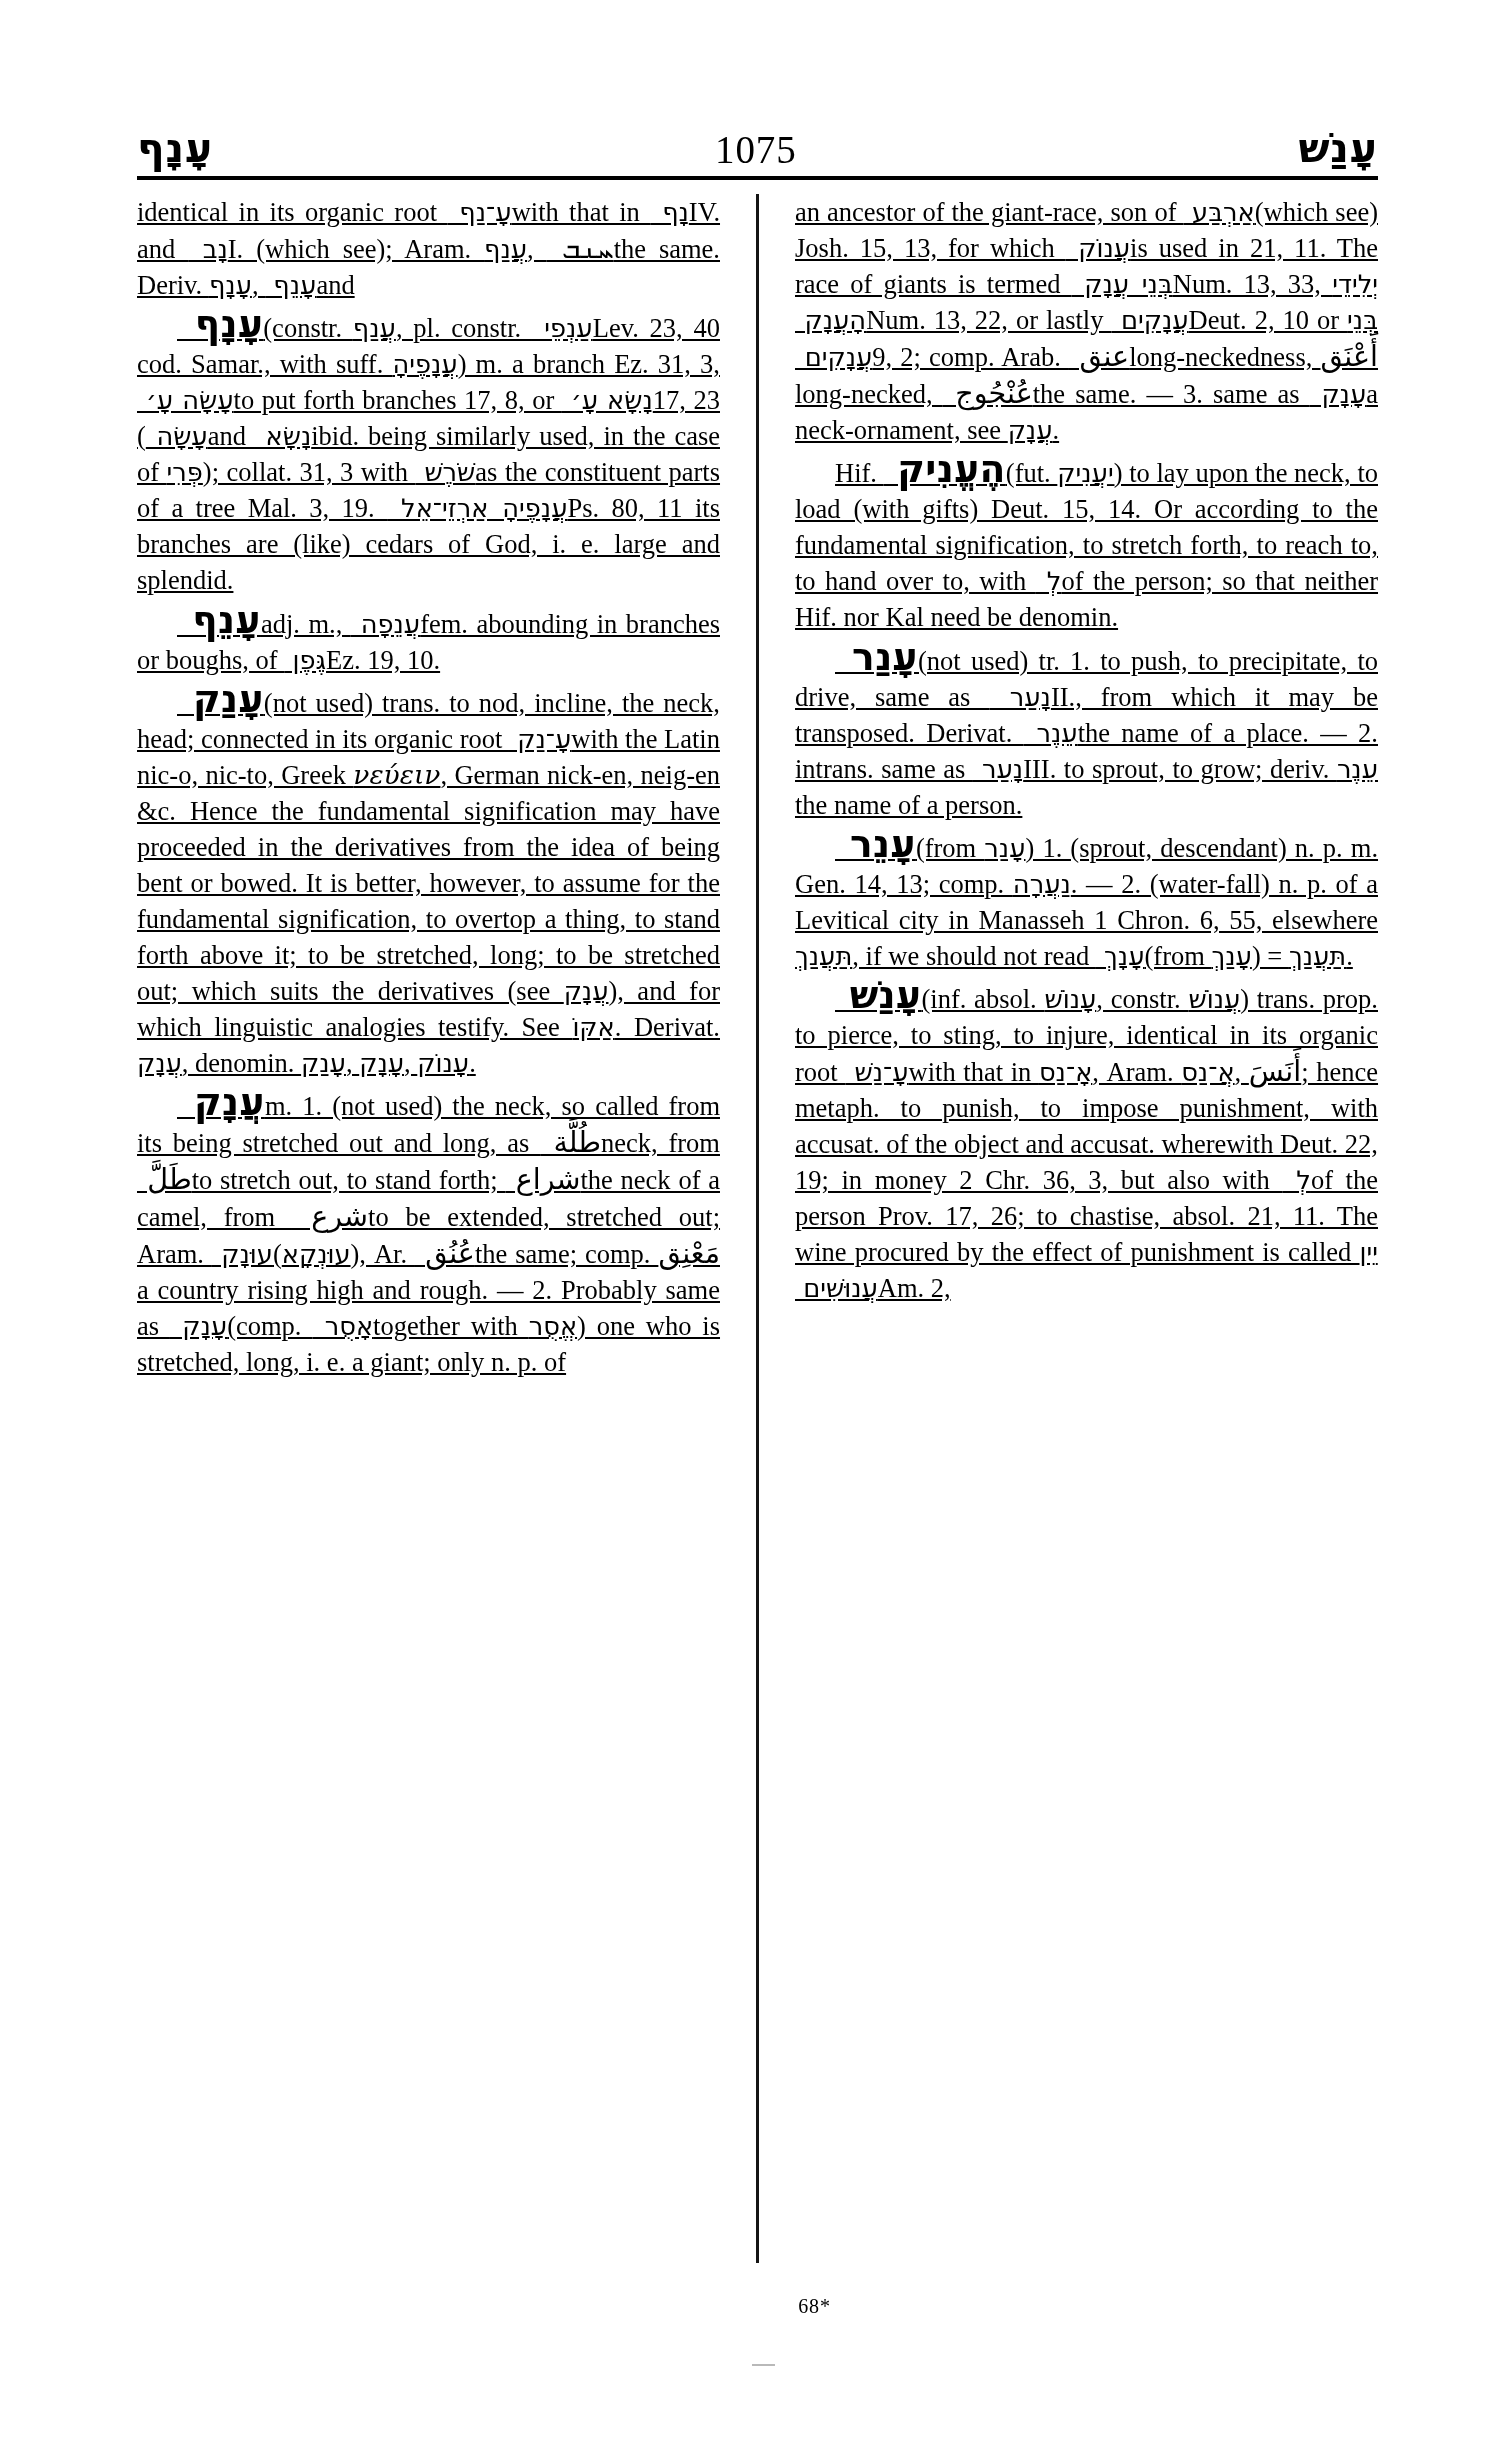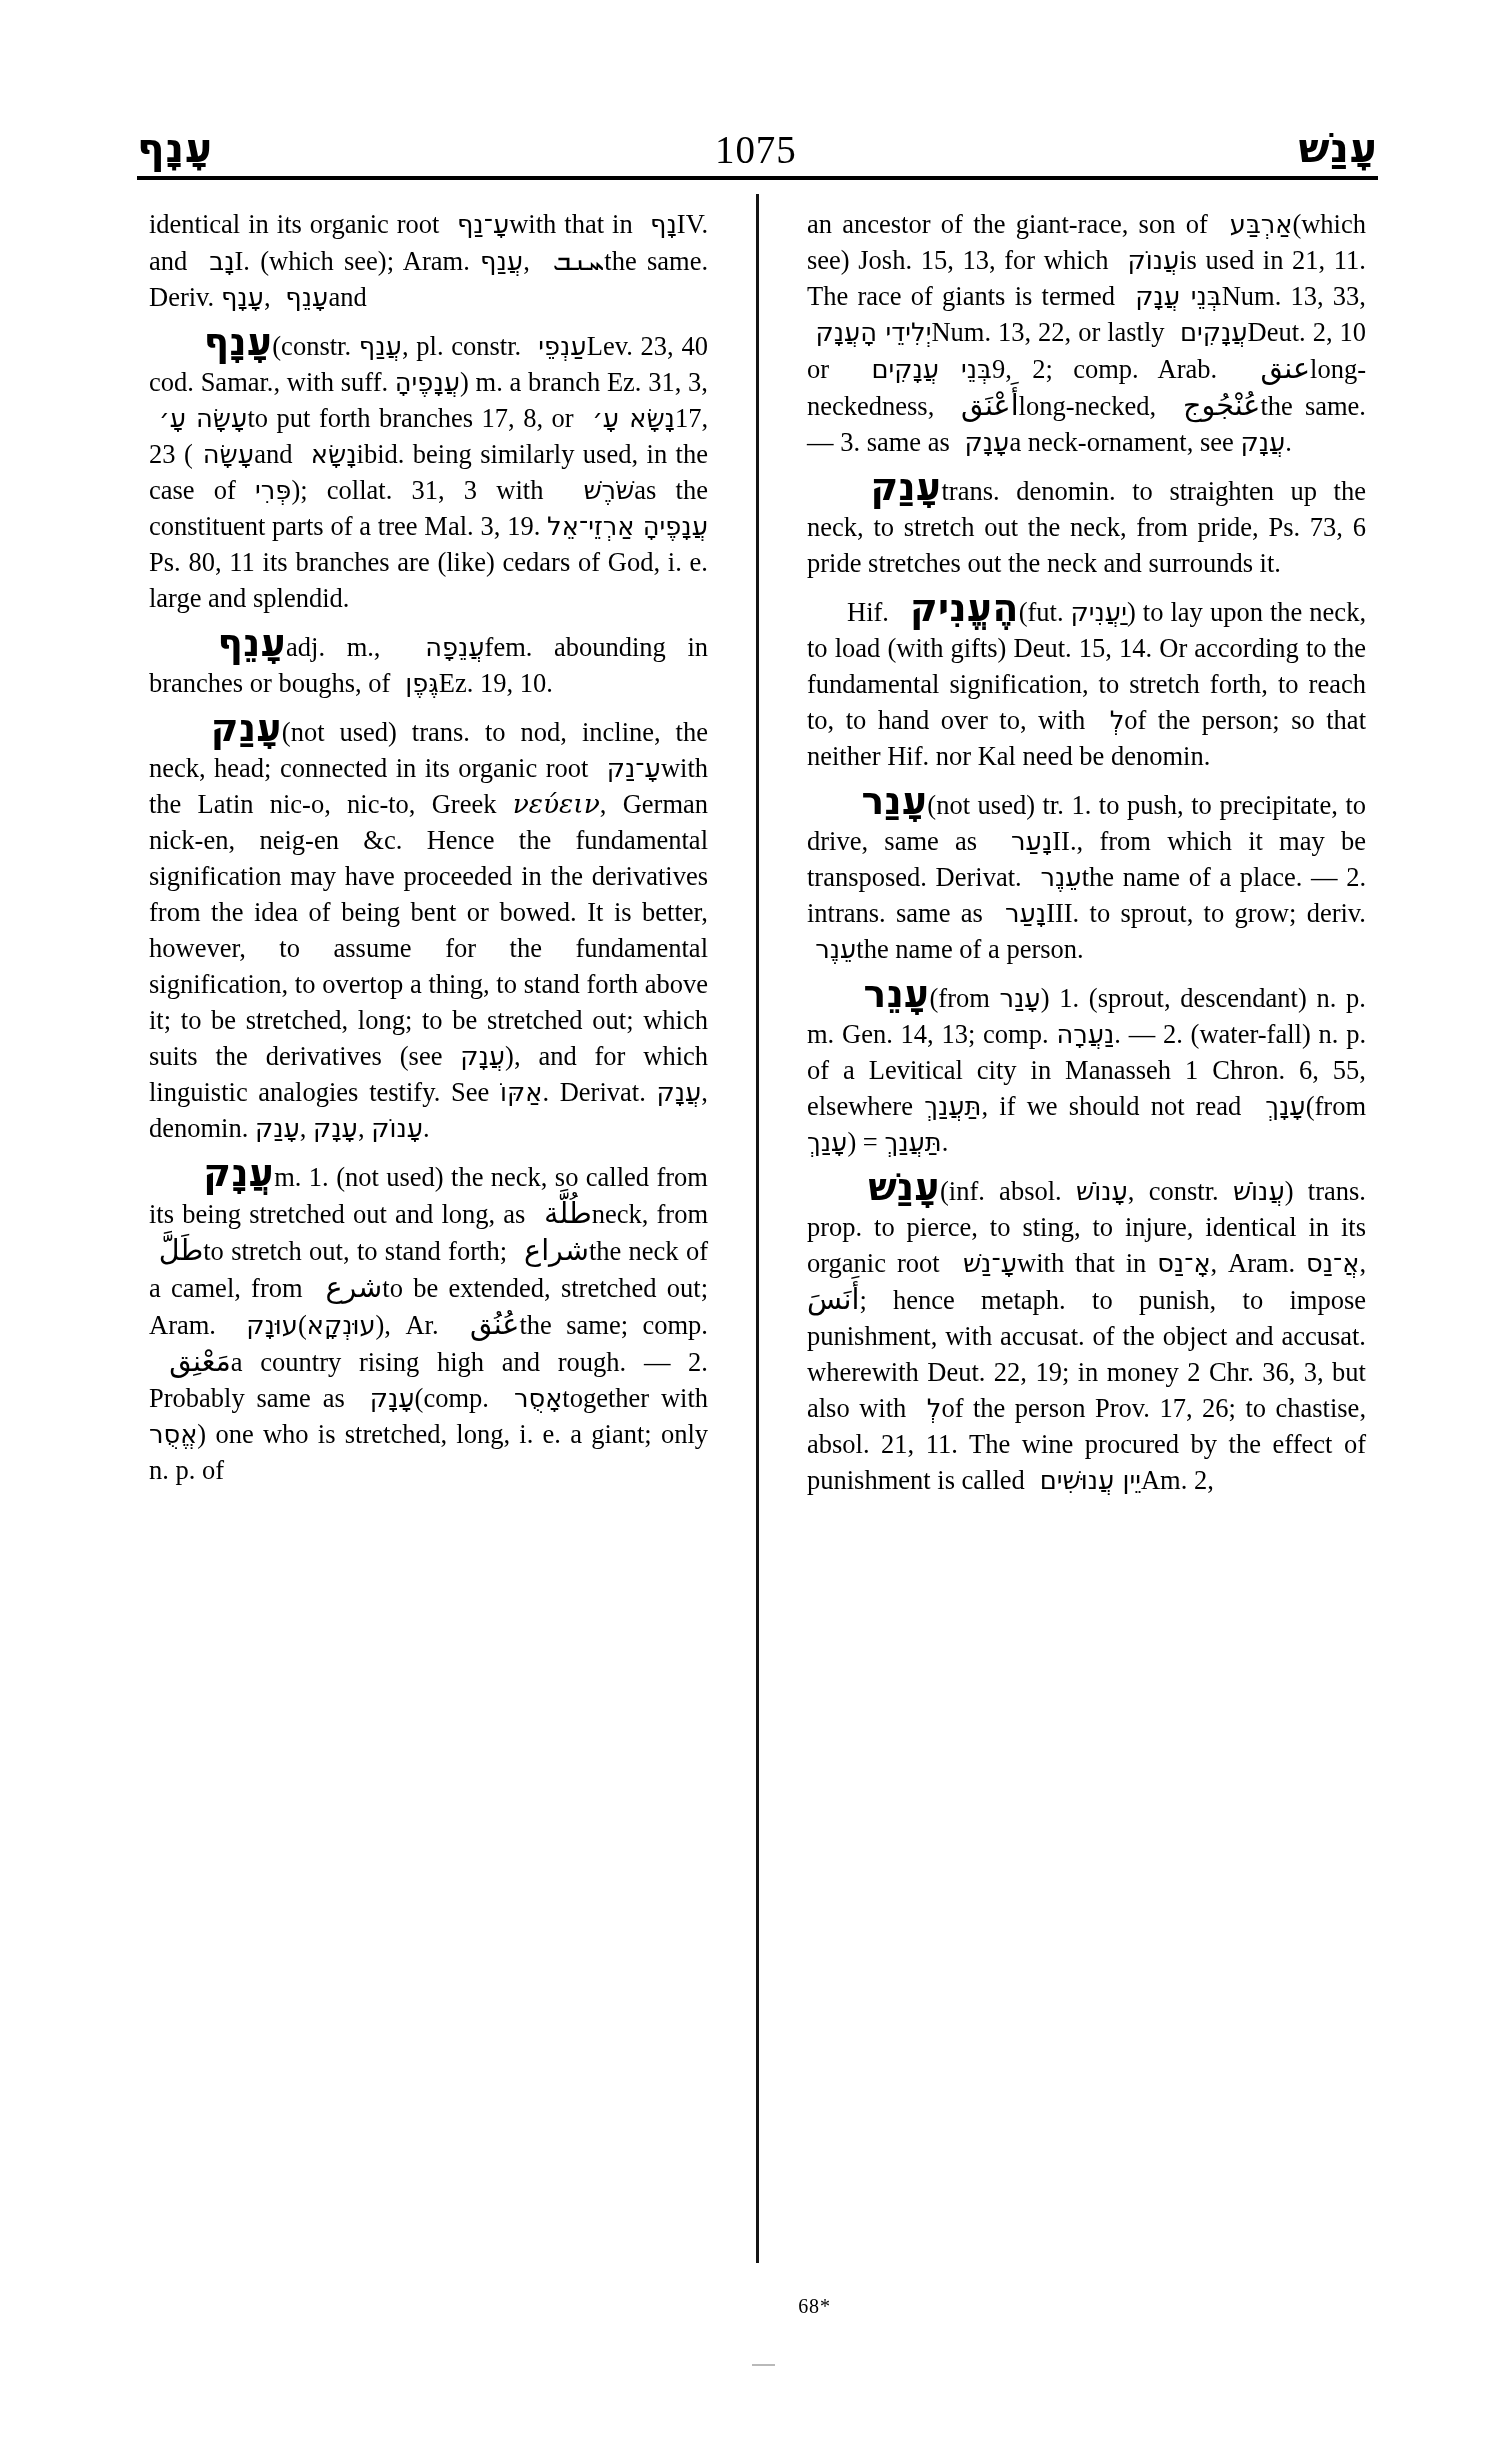--- a/index.html
+++ b/index.html
@@ -81,22 +81,23 @@
     position: absolute;
     left: 756px;
     top: 194px;
     width: 2.7px;
     height: 2069px;
     background: #000;
     opacity: .92;
   }
 
   p {
-    margin: 12px;
+    margin: 0;
     text-indent: 0;
+    text-decoration: underline;
   }
   p.entry {
     text-indent: 40px;
     margin-top: 6.3px;
   }
 
   
   .heb {
     font-family: "DejaVu Sans", sans-serif;
     direction: rtl;
@@ -163,21 +164,20 @@
     <div class="col">
       <p>identical in its organic root <span class="heb">עָ־נַף </span>with that in <span class="heb">נָף </span>IV. and <span class="heb">נָב </span>I. (which see); Aram. <span class="heb">עֲנַף</span>, <span class="arab">ܚܢܒ </span>the same. Deriv. <span class="heb">עָנָף</span>, <span class="heb">עָנֵף </span>and</p>
       <p class="entry"><span class="heb-lemma">עָנָף </span>(constr. <span class="heb">עֲנַף</span>, pl. constr. <span class="heb">עַנְפֵי </span>Lev. 23, 40 cod. Samar., with suff. <span class="heb">עֲנָפֶיהָ</span>) m. a branch Ez. 31, 3, <span class="heb">עָשָׂה עָ׳ </span>to put forth branches 17, 8, or <span class="heb">נָשָׂא עָ׳ </span>17, 23 (<span class="heb">עָשָׂה </span>and <span class="heb">נָשָׂא </span>ibid. being similarly used, in the case of <span class="heb">פְּרִי</span>); collat. 31, 3 with <span class="heb">שֹׁרֶשׁ </span>as the constituent parts of a tree Mal. 3, 19. <span class="heb">עֲנָפֶיהָ אַרְזֵי־אֵל </span>Ps. 80, 11 its branches are (like) cedars of God, i. e. large and splendid.</p>
       <p class="entry"><span class="heb-lemma">עָנֵף </span>adj. m., <span class="heb">עֲנֵפָה </span>fem. abounding in branches or boughs, of <span class="heb">גֶּפֶן </span>Ez. 19, 10.</p>
       <p class="entry"><span class="heb-lemma">עָנַק </span>(not used) trans. to nod, incline, the neck, head; connected in its organic root <span class="heb">עָ־נַק </span>with the Latin nic-o, nic-to, Greek <span class="grk">νεύειν</span>, German nick-en, neig-en &amp;c. Hence the fundamental signification may have proceeded in the derivatives from the idea of being bent or bowed. It is better, however, to assume for the fundamental signification, to overtop a thing, to stand forth above it; to be stretched, long; to be stretched out; which suits the derivatives (see <span class="heb">עֲנָק</span>), and for which linguistic analogies testify. See <span class="heb">אַקּוֹ</span>. Derivat. <span class="heb">עֲנָק</span>, denomin. <span class="heb">עָנַק</span>, <span class="heb">עָנָק</span>, <span class="heb">עָנוֹק</span>.</p>
       <p class="entry"><span class="heb-lemma">עֲנָק </span>m. 1. (not used) the neck, so called from its being stretched out and long, as <span class="arab">طُلَّة </span>neck, from <span class="arab">طَلَّ </span>to stretch out, to stand forth; <span class="arab">شراع </span>the neck of a camel, from <span class="arab">شرع </span>to be extended, stretched out; Aram. <span class="heb">עוּנָק </span>(<span class="heb">עוּנְקָא</span>), Ar. <span class="arab">عُنُق </span>the same; comp. <span class="arab">مَعْنِق </span>a country rising high and rough. — 2. Probably same as <span class="heb">עָנָק </span>(comp. <span class="heb">אָסֻר </span>together with <span class="heb">אֱסֻר</span>) one who is stretched, long, i. e. a giant; only n. p. of</p>
     </div>
 
     <div class="col">
       <p>an ancestor of the giant-race, son of <span class="heb">אַרְבַּע </span>(which see) Josh. 15, 13, for which <span class="heb">עֲנוֹק </span>is used in 21, 11. The race of giants is termed <span class="heb">בְּנֵי עֲנָק </span>Num. 13, 33, <span class="heb">יְלִידֵי הָעֲנָק </span>Num. 13, 22, or lastly <span class="heb">עֲנָקִים </span>Deut. 2, 10 or <span class="heb">בְּנֵי עֲנָקִים </span>9, 2; comp. Arab. <span class="arab">عنق </span>long-neckedness, <span class="arab">أَعْنَق </span>long-necked, <span class="arab">عُنْجُوج </span>the same. — 3. same as <span class="heb">עָנָק </span>a neck-ornament, see <span class="heb">עֲנָק</span>.</p>
-      <p class="entry"><span class="heb-lemma">עָנַק </span>trans. denomin. to straighten up the neck, to stretch out the neck, from pride, Ps. 73, 6 pride stretches out the neck and surrounds it.</p>
       <p class="entry">Hif. <span class="heb-lemma">הֶעֱנִיק </span>(fut. <span class="heb">יַעֲנִיק</span>) to lay upon the neck, to load (with gifts) Deut. 15, 14. Or according to the fundamental signification, to stretch forth, to reach to, to hand over to, with <span class="heb">לְ </span>of the person; so that neither Hif. nor Kal need be denomin.</p>
       <p class="entry"><span class="heb-lemma">עָנַר </span>(not used) tr. 1. to push, to precipitate, to drive, same as <span class="heb">נָעַר </span>II., from which it may be transposed. Derivat. <span class="heb">עֵנֶר </span>the name of a place. — 2. intrans. same as <span class="heb">נָעַר </span>III. to sprout, to grow; deriv. <span class="heb">עֵנֶר </span>the name of a person.</p>
       <p class="entry"><span class="heb-lemma">עָנֵר </span>(from <span class="heb">עָנַר</span>) 1. (sprout, descendant) n. p. m. Gen. 14, 13; comp. <span class="heb">נַעֲרָה</span>. — 2. (water-fall) n. p. of a Levitical city in Manasseh 1 Chron. 6, 55, elsewhere <span class="heb">תַּעֲנַךְ</span>, if we should not read <span class="heb">עָנָךְ </span>(from <span class="heb">עָנַךְ</span>) = <span class="heb">תַּעֲנַךְ</span>.</p>
       <p class="entry"><span class="heb-lemma">עָנַשׁ </span>(inf. absol. <span class="heb">עָנוֹשׁ</span>, constr. <span class="heb">עֲנוֹשׁ</span>) trans. prop. to pierce, to sting, to injure, identical in its organic root <span class="heb">עָ־נַשׁ </span>with that in <span class="heb">אָ־נַס</span>, Aram. <span class="heb">אֲ־נַס</span>, <span class="arab">أَنَسَ</span>; hence metaph. to punish, to impose punishment, with accusat. of the object and accusat. wherewith Deut. 22, 19; in money 2 Chr. 36, 3, but also with <span class="heb">לְ </span>of the person Prov. 17, 26; to chastise, absol. 21, 11. The wine procured by the effect of punishment is called <span class="heb">יֵין עֲנוּשִׁים </span>Am. 2,</p>
     </div>
 
   </div>
 
   <div class="sig">
     <span class="sig-inner">68*</span>

